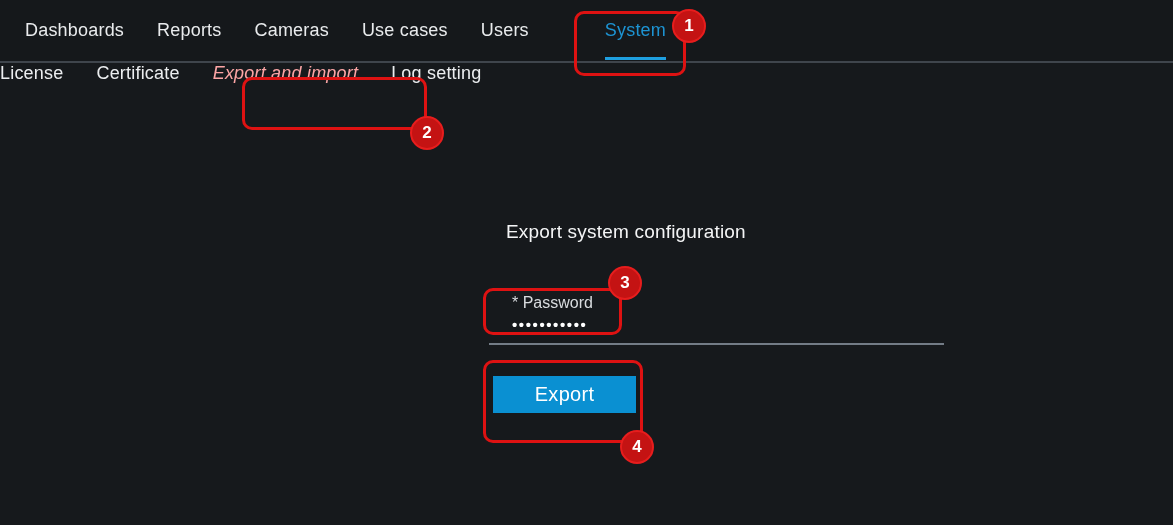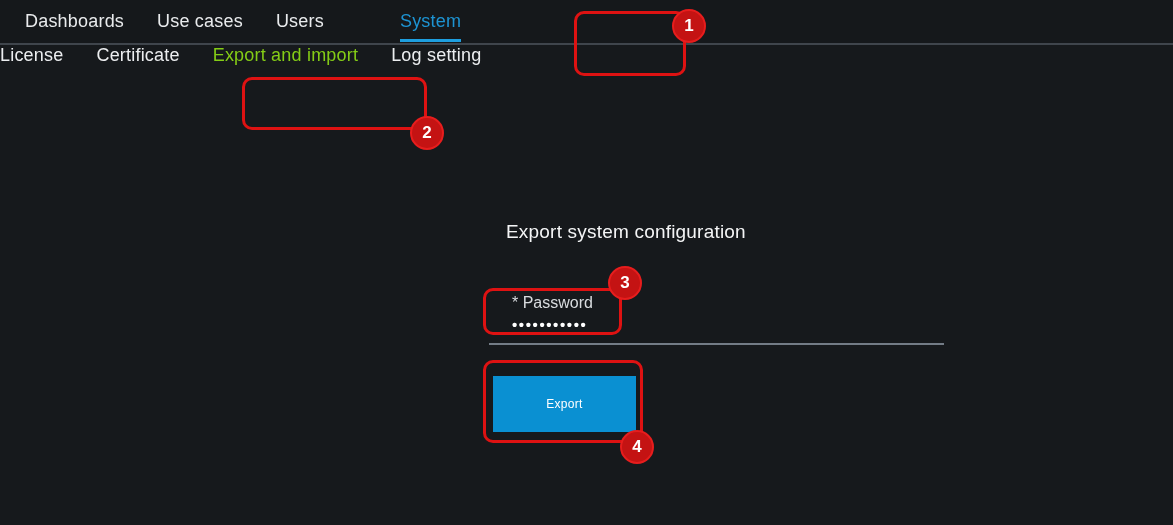--- a/index.html
+++ b/index.html
@@ -7,21 +7,21 @@
     width:1173px; height:525px;
     background:#16191c;
     font-family:"Liberation Sans", sans-serif;
     position:relative;
     overflow:hidden;
   }
 
   
   .topnav {
     display:flex; align-items:center;
-    height:45px; box-sizing:border-box;
+    height:63px; box-sizing:border-box;
     padding-left:25px; gap:33px;
     border-bottom:2px solid #3f454c;
     background:#15181b;
   }
   .topnav .nav-item {
     color:#e9ebed; font-size:18px; letter-spacing:0.2px;
     height:100%; display:flex; align-items:center;
     position:relative; cursor:pointer; white-space:nowrap;
   }
   .topnav .nav-item.active { color:#1d93d2;margin-left:43px; }
@@ -33,21 +33,21 @@
   
   .subnav {
     display:flex; align-items:flex-start;
     height:80px; box-sizing:border-box;
     gap:33px;
   }
   .subnav .nav-item {
     color:#eceef0; font-size:18px; letter-spacing:0.2px;
     cursor:pointer; white-space:nowrap;
   }
-  .subnav .nav-item.active { color:#84cc16; }
+  .subnav .nav-item.active { color:#fca5a5;font-style:italic; }
 
   
   .heading {
     position:absolute; left:506px; top:221px;
     font-size:19px; color:#f4f5f6; letter-spacing:0.2px;
   }
   .pw-label {
     position:absolute; left:512px; top:294px;
     font-size:16px; color:#d9dcdf;
   }
@@ -55,23 +55,23 @@
     position:absolute; left:512px; top:316px;
     font-size:15px; font-weight:bold; letter-spacing:1.6px;
     color:#ffffff; cursor:text;
   }
   .field-underline {
     position:absolute; left:489px; top:343px;
     width:455px; height:2px; background:#737c86;
   }
   .export-btn {
     position:absolute; left:493px; top:376px;
-    width:143px; height:56px;
+    width:143px; height:37px;
     background:#0a90d2; color:#ffffff;
-    font-size:12px; letter-spacing:0.3px;
+    font-size:20px; letter-spacing:0.3px;
     border:none; cursor:pointer;
     display:flex; align-items:center; justify-content:center;
     font-family:"Liberation Sans", sans-serif;
   }
 
   
   .ann-rect {
     position:absolute; box-sizing:border-box;
     border:3px solid #de1212; border-radius:10px;
     pointer-events:none; z-index:4;
@@ -91,20 +91,22 @@
   #badge1 { left:672px; top:9px;   }
   #badge2 { left:410px; top:116px; }
   #badge3 { left:608px; top:266px; }
   #badge4 { left:620px; top:430px; }
 </style>
 </head>
 <body>
 
 <nav class="topnav">
   <div class="nav-item">Dashboards</div>
+  <div class="nav-item">Reports</div>
+  <div class="nav-item">Cameras</div>
   <div class="nav-item">Use cases</div>
   <div class="nav-item">Users</div>
   <div class="nav-item active">System</div>
 </nav>
 
 <nav class="subnav">
   <div class="nav-item">License</div>
   <div class="nav-item">Certificate</div>
   <div class="nav-item active">Export and import</div>
   <div class="nav-item">Log setting</div>

